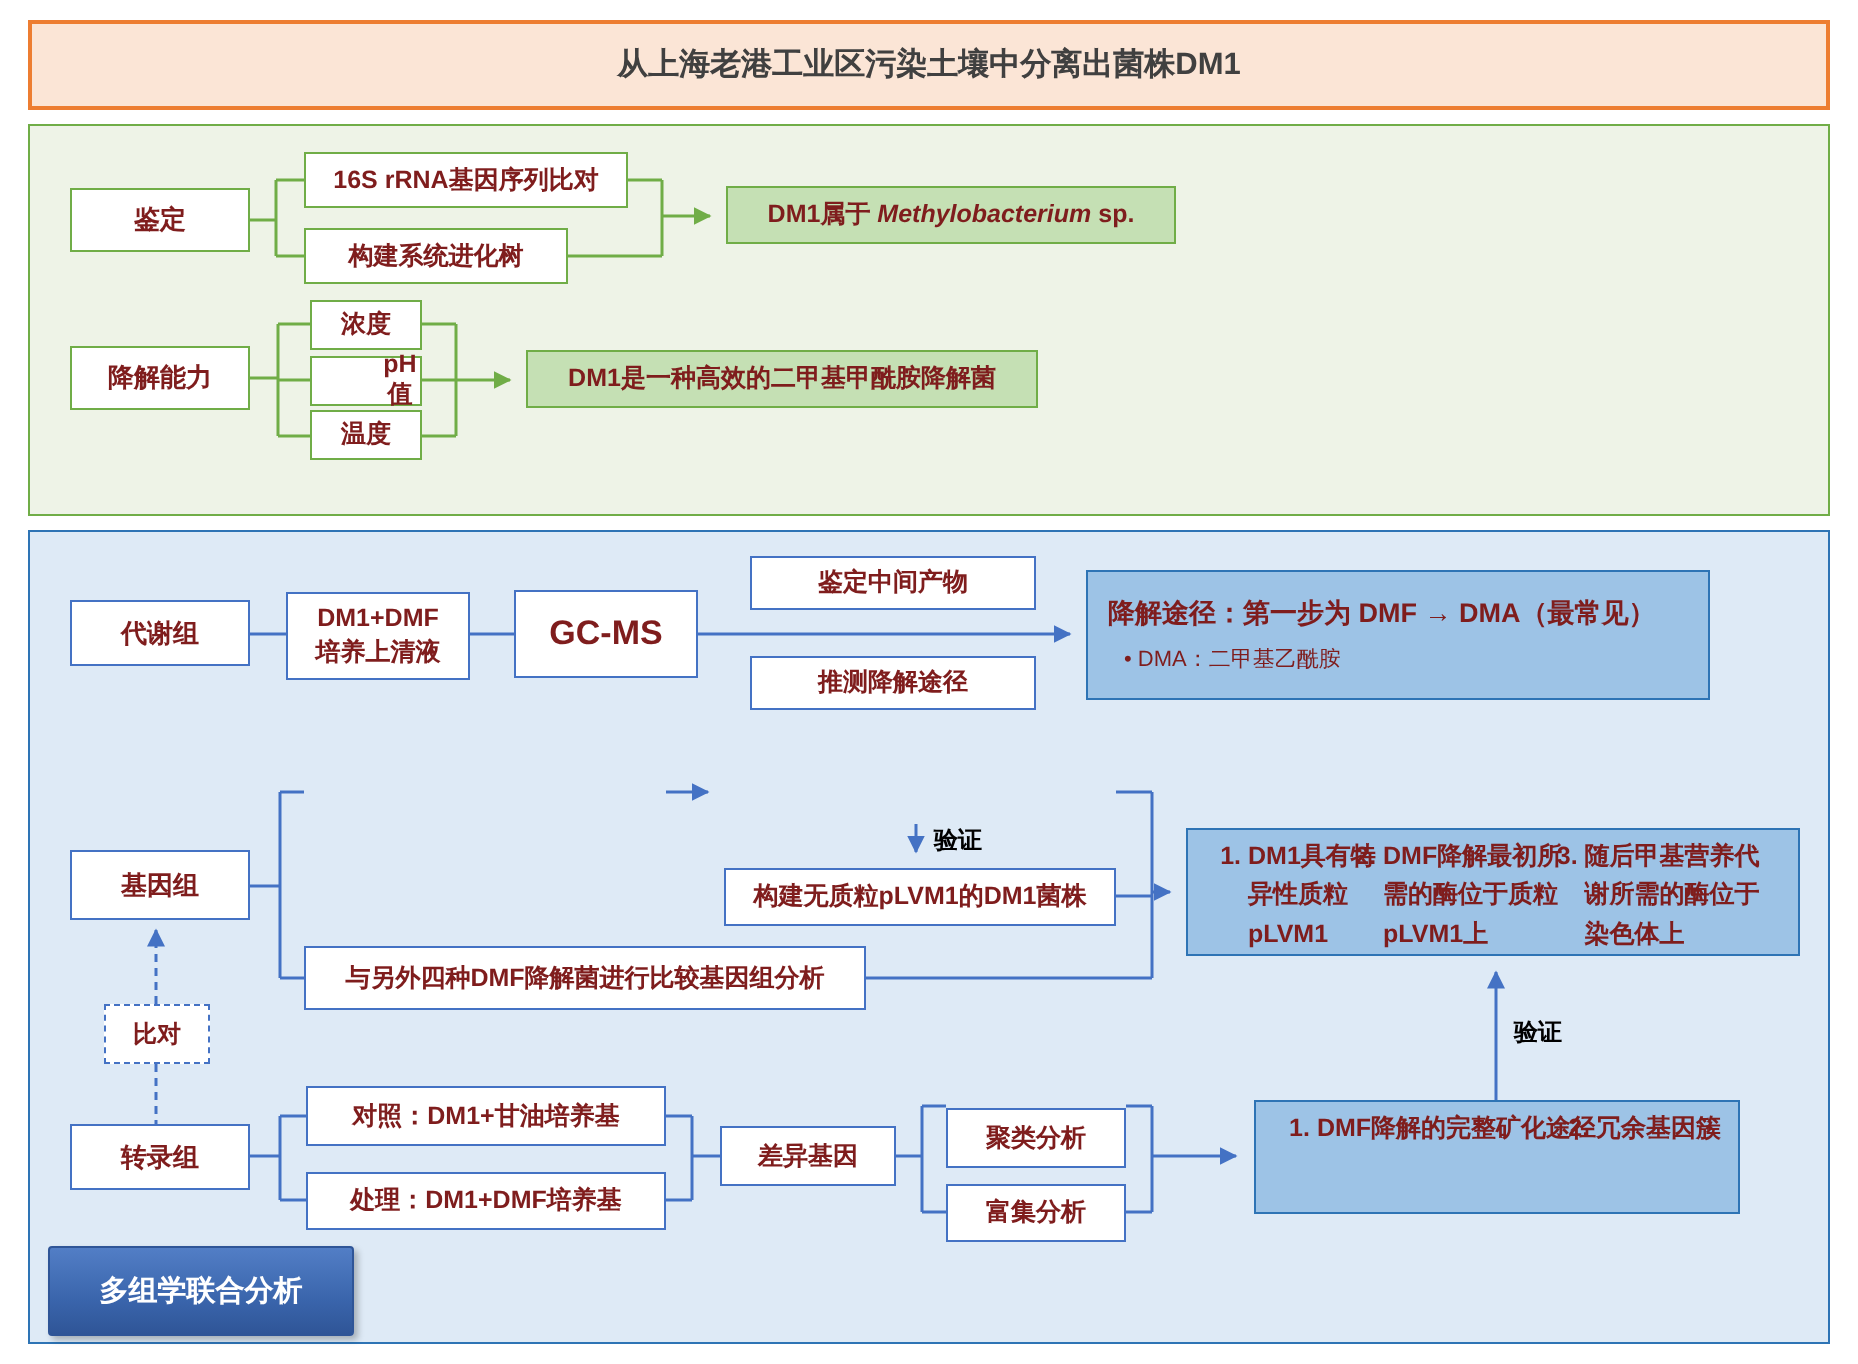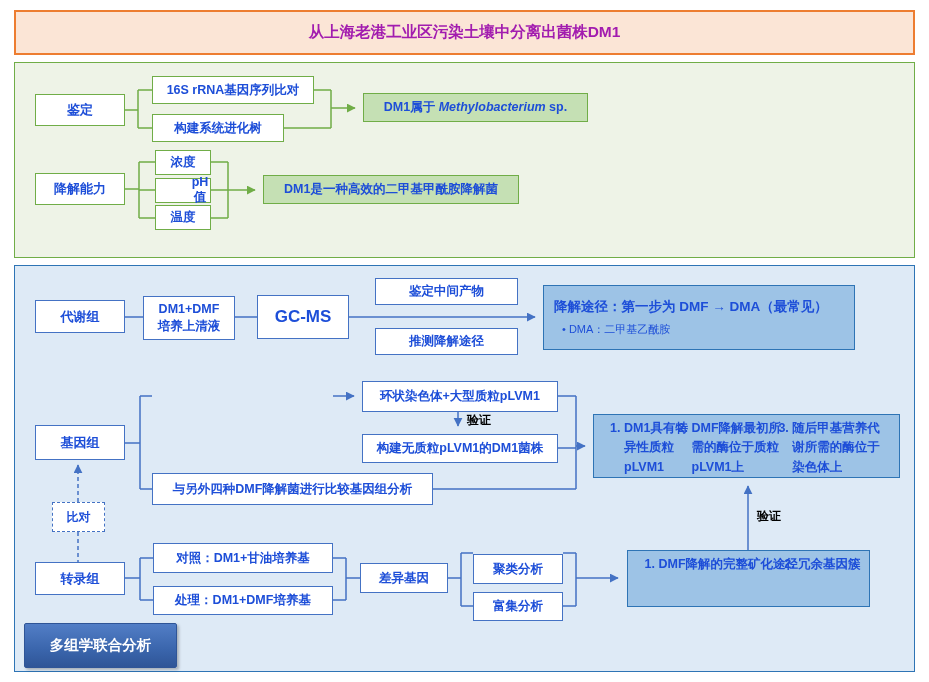--- a/index.html
+++ b/index.html
@@ -1,23 +1,23 @@
 <!DOCTYPE html>
 <html><head>
 <meta charset="utf-8">
 <style>
   html,body{margin:0;padding:0;background:#fff;font-family:"Liberation Sans",sans-serif;}
   .canvas{position:relative;width:929px;height:682px;background:#fff;outline:1px solid #b9b9b9;overflow:hidden;}
   .abs{position:absolute;box-sizing:border-box;}
   .panel{position:absolute;box-sizing:border-box;}
   .banner{background:#FBE5D6;border:2px solid #ED7D31;display:flex;align-items:center;justify-content:center;
-          font-weight:bold;font-size:15.5px;color:#a21caf;}
+          font-weight:bold;font-size:15.5px;color:#404040;}
   .green-panel{background:#EEF3E7;border:1.5px solid #70AD47;}
   .blue-panel{background:#DEEAF6;border:1.5px solid #2E74B5;}
-  .node{display:flex;align-items:center;justify-content:center;text-align:center;background:#fff;color:#1d4ed8;z-index:2;}
+  .node{display:flex;align-items:center;justify-content:center;text-align:center;background:#fff;color:#7f1d1d;z-index:2;}
   .gbox{border:1.5px solid #70AD47;font-size:12.5px;font-weight:bold;}
   .gresult{border:1.5px solid #70AD47;background:#C5E0B4;font-size:12.5px;font-weight:bold;}
   .bbox{border:1.5px solid #4472C4;font-size:12.5px;font-weight:bold;}
   .bresult{border:1.5px solid #2E74B5;background:#9DC3E6;font-weight:bold;}
   .hub{border-width:1.5px;font-size:13px;font-weight:bold;}
   .gcms{font-size:17px;font-weight:bold;}
   .dashed{border:1.5px dashed #4472C4;font-size:12px;font-weight:bold;background:#fff;}
   .small-label{position:absolute;font-size:12px;font-weight:bold;color:#000000;z-index:3;}
   .r3{flex-direction:column;align-items:flex-start;justify-content:center;padding:6px 10px;}
   .r3 .t{font-size:13.5px;font-weight:bold;}
@@ -130,23 +130,20 @@
     <span>推测降解途径</span>
   </div>
   <div class="abs node bresult r3" style="left:543px;top:285px;width:312px;height:65px;">
     <span class="t">降解途径：第一步为 DMF → DMA（最常见）</span>
     <span class="b">DMA：二甲基乙酰胺</span>
   </div>
 
   <div class="abs node bbox hub" style="left:35px;top:425px;width:90px;height:35px;">
     <span>基因组</span>
   </div>
-  <div class="abs node bbox" style="left:362px;top:381px;width:196px;height:31px;">
-    <span>环状染色体+大型质粒pLVM1</span>
-  </div>
   <div class="small-label" style="left:467px;top:412px;">验证</div>
   <div class="abs node bbox" style="left:362px;top:434px;width:196px;height:29px;">
     <span>构建无质粒pLVM1的DM1菌株</span>
   </div>
   <div class="abs node bbox" style="left:152px;top:473px;width:281px;height:32px;">
     <span>与另外四种DMF降解菌进行比较基因组分析</span>
   </div>
   <div class="abs node bresult" style="left:593px;top:414px;width:307px;height:64px;">
     <ol class="numlist">
       <li>DM1具有特异性质粒pLVM1</li>

